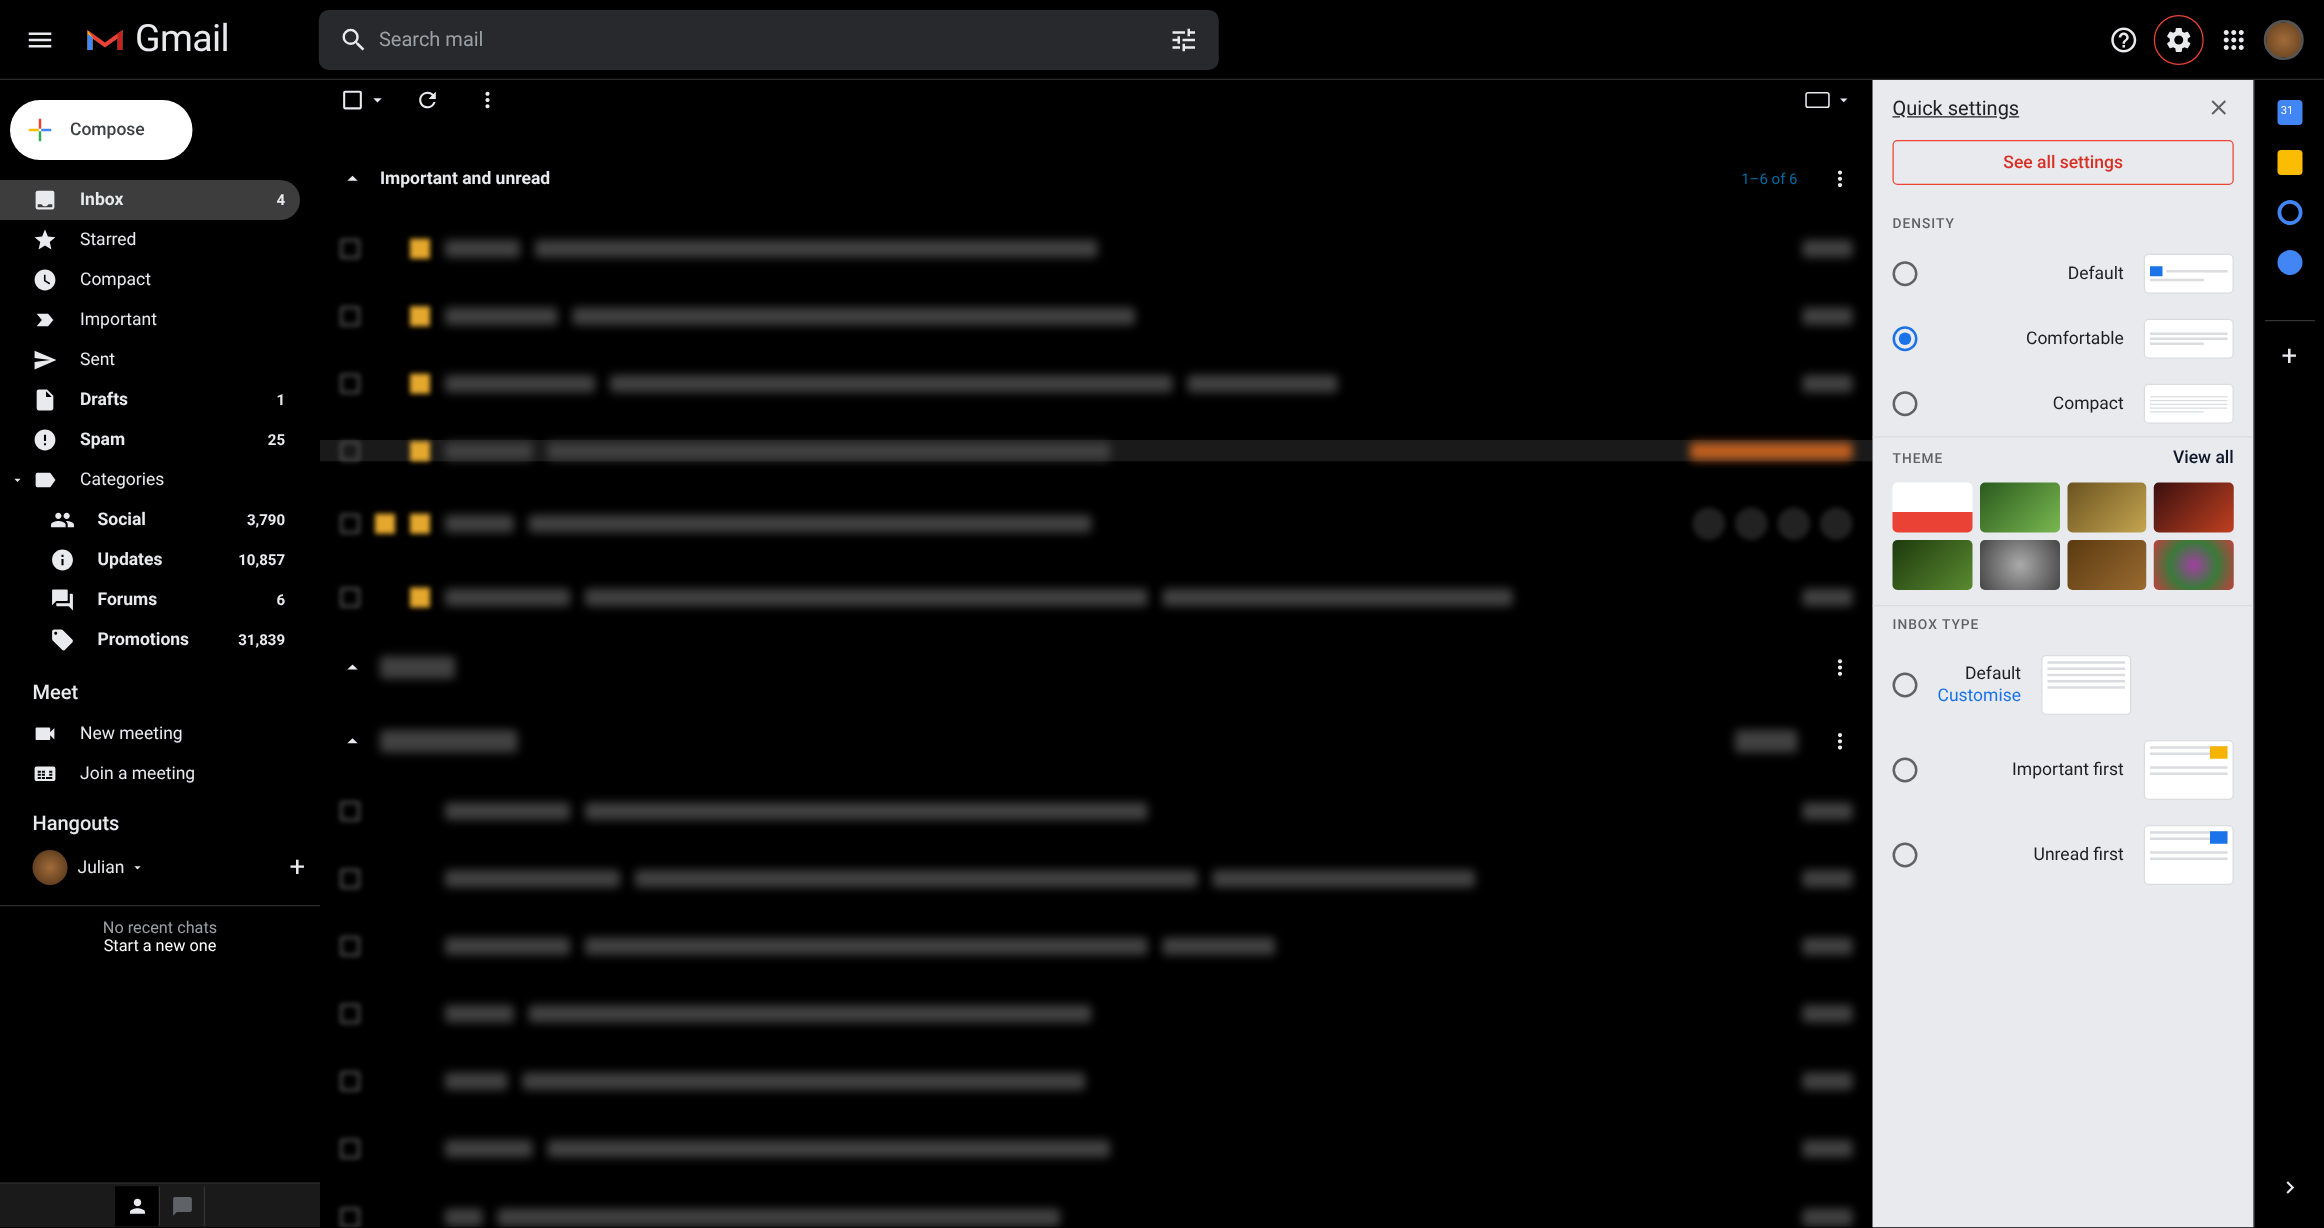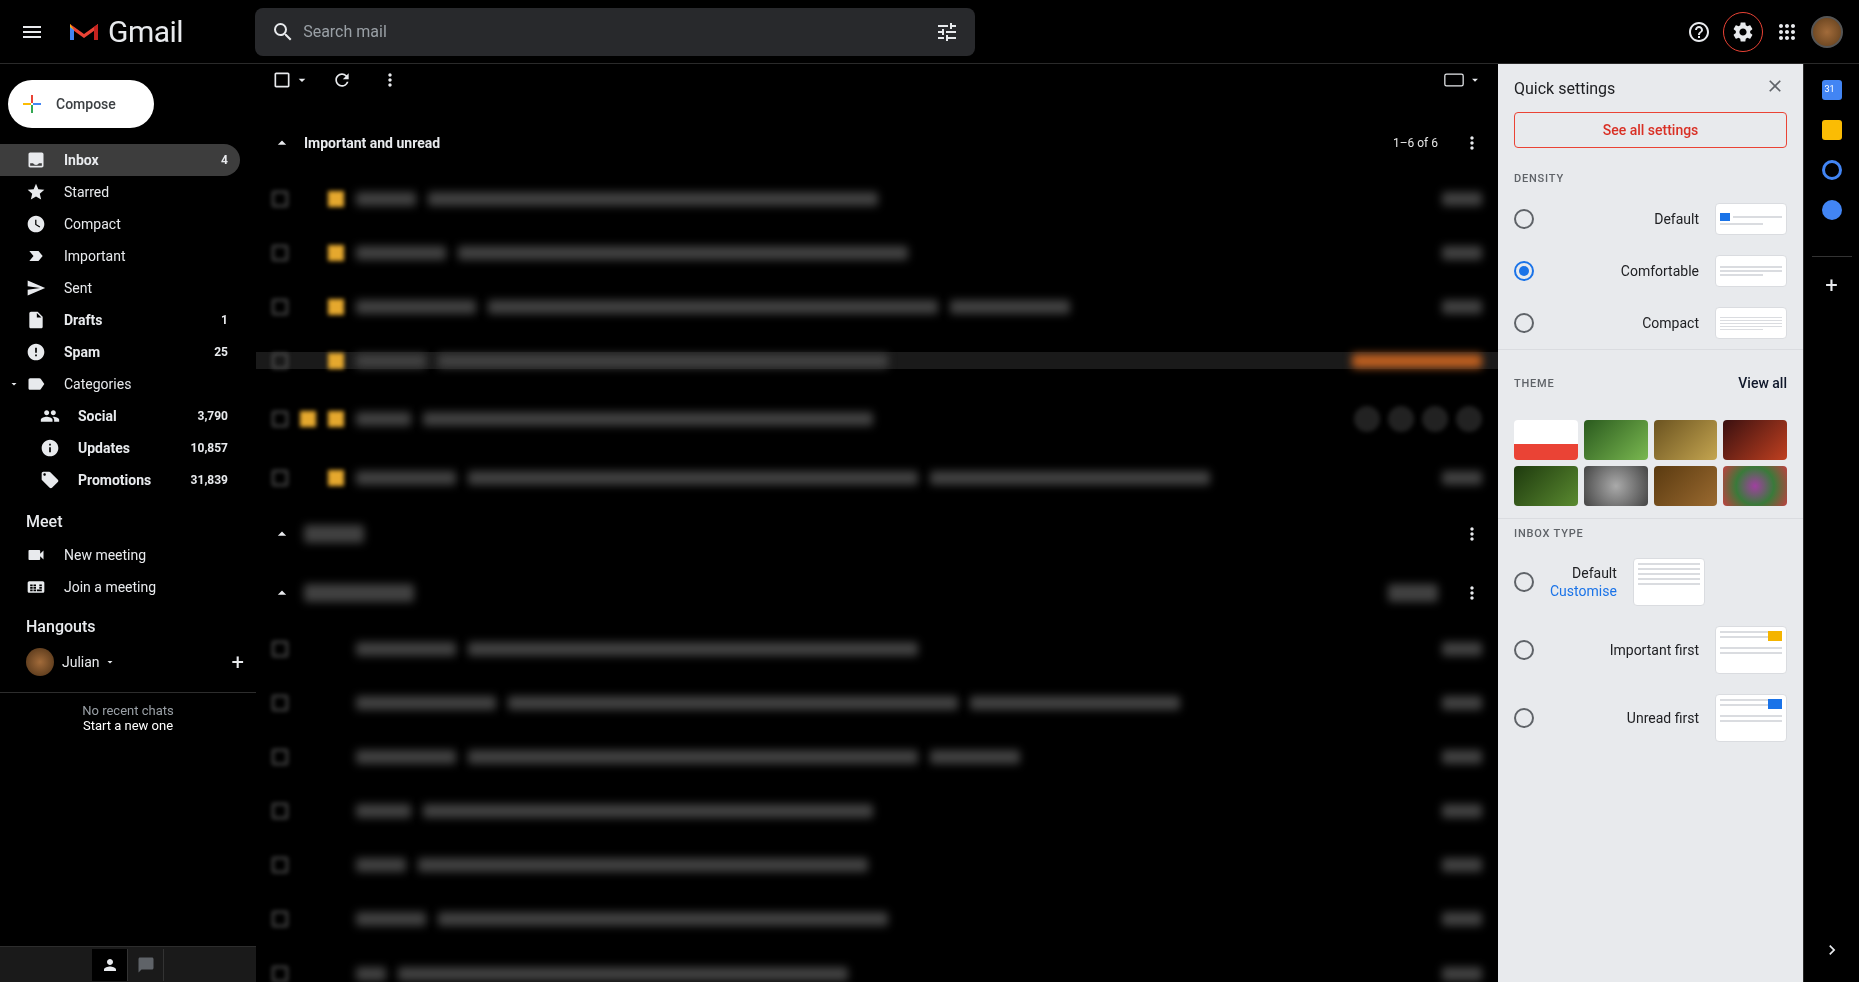--- a/index.html
+++ b/index.html
@@ -46,54 +46,54 @@
 .sidebar-footer .foot-tab.active { background:#000; }
 
 
 .main { flex: 1; display: flex; flex-direction: column; min-width: 0; gap: 37px; }
 .toolbar { height: 48px; display: flex; align-items: center; padding: 0 16px; gap: 16px; }
 .checkbox-combo { display: flex; align-items: center; gap: 2px; cursor: pointer; }
 .tb-spacer { flex: 1; }
 .kbd-icon { display:flex; align-items:center; gap:4px; cursor:pointer; }
 
 .section-row { height: 40px; display: flex; align-items: center; padding: 0 16px; font-size: 14px; font-weight: 700; gap: 12px; }
-.section-row .count { margin-left: auto; color: #e5e5e5; font-weight: 400; font-size: 12px; }
+.section-row .count { margin-left: auto; color: #0369a1; font-weight: 400; font-size: 12px; }
 .mail-row { height: 40px; padding: 0 16px; display: flex; align-items: center; gap: 12px; }
 .blur-text { background: #414141; border-radius: 3px; filter: blur(4px); height: 14px; }
 .blur-text.orange { background: #c06020; }
 .mail-row .sender { width: 130px; }
 .mail-row .subject { flex: 1; max-width: 450px; }
 .mail-row .date { width: 40px; margin-left: auto; }
 .row-check { width: 16px; height:16px; border:2px solid #555; border-radius:2px; filter: blur(2px); }
 .row-star { width: 16px; height: 16px; filter: blur(2px); }
 .row-marker { width: 16px; height: 16px; background:#e5a82e; filter: blur(2px); }
 .section-blur { height: 50px; padding: 0 16px; display:flex; align-items:center; gap:12px; }
 .section-blur .blur-text { height:18px; }
 .icon-row { display:flex; gap:8px; margin-left:auto; }
 .circle-ic { width:26px; height:26px; background:#222; border-radius:50%; filter:blur(2px); }
 
 
 .settings-panel { width: 305px; flex-shrink:0; background: #e8eaed; color: #202124; display: flex; flex-direction: column; overflow-y:auto; }
-.sp-header { display: flex; align-items: flex-end; padding: 10px 16px; font-size: 16px; }
+.sp-header { display: flex; align-items: center; padding: 10px 16px; font-size: 16px; text-decoration: underline; }
 .sp-close { margin-left: auto; cursor: pointer; width:24px; height:24px; display:flex; align-items:center; justify-content:center; }
 .see-all-btn { margin: 4px 16px 16px; height: 36px; border: 1px solid #ea4335; color: #d93025; background: transparent; border-radius: 4px; font-size: 14px; font-weight: 500; cursor: pointer; }
 .sp-section-title { font-size: 11px; letter-spacing: 0.8px; color: #5f6368; font-weight: 500; padding: 8px 16px; border-top: 1px solid #dadce0; }
 .sp-section-title.first { border-top:none; }
 .sp-option { display: flex; align-items: center; padding: 10px 16px; cursor: pointer; gap: 16px; text-align: right; }
 .sp-radio { width: 20px; height: 20px; border: 2px solid #5f6368; border-radius: 50%; flex-shrink:0; position: relative; }
 .sp-radio.selected { border-color: #1a73e8; }
 .sp-radio.selected::after { content:''; position:absolute; width:10px; height:10px; background:#1a73e8; border-radius:50%; top:3px; left:3px; }
 .sp-option-label { font-size: 14px; flex: 1; }
 .sp-preview { width: 72px; height: 32px; background: #fff; border: 1px solid #dadce0; border-radius: 4px; display:flex; flex-direction:column; justify-content:center; padding:4px; gap:2px; }
 .sp-preview .line { height:2px; background:#dadce0; }
 .sp-preview .line.short { width:70%; }
 .sp-preview.dense .line { height:1px; }
 .sp-preview .hlrow { display:flex; gap:3px; align-items:center; }
 .sp-preview .sq { width:10px; height:8px; background:#1a73e8; }
-.theme-head { display:flex; align-items:center; padding:25px 16px; border-top:1px solid #dadce0; }
+.theme-head { display:flex; align-items:center; padding:8px 16px; border-top:1px solid #dadce0; }
 .theme-head .t-title { font-size:11px; letter-spacing:0.8px; color:#5f6368; font-weight:500; }
 .theme-head .view-all { margin-left:auto; color:#0f172a; font-size:14px; cursor:pointer; font-weight:500; }
 .theme-grid { display:grid; grid-template-columns: repeat(4, 1fr); gap:6px; padding: 4px 16px 12px; }
 .theme-thumb { height:40px; border-radius:4px; cursor:pointer; }
 .t0 { background: linear-gradient(#fff 60%,#ea4335 60%); }
 .t1 { background: linear-gradient(135deg,#2a5a1e,#7ab850); }
 .t2 { background: linear-gradient(135deg,#6b5320,#c4a550); }
 .t3 { background: linear-gradient(135deg,#3a1010,#c04020); }
 .t4 { background: linear-gradient(135deg,#1e3a0e,#5a8a30); }
 .t5 { background: radial-gradient(circle,#aaa,#444); }
@@ -248,20 +248,27 @@
   </div>
   <div class="nav-item nav-sub bold">
     <svg class="nav-icon" viewBox="0 0 24 24">
           <path d="M12 2C6.48 2 2 6.48 2 12s4.48 10 10 10 10-4.48 10-10S17.52 2 12 2zm1 15h-2v-6h2v6zm0-8h-2V7h2v2z"></path>
         </svg>
     <span class="nav-label">Updates</span>
     <span class="nav-count">10,857</span>
   </div>
   <div class="nav-item nav-sub bold">
     <svg class="nav-icon" viewBox="0 0 24 24">
+          <path d="M21 6h-2v9H6v2c0 .55.45 1 1 1h11l4 4V7c0-.55-.45-1-1-1zm-4 6V3c0-.55-.45-1-1-1H3c-.55 0-1 .45-1 1v14l4-4h10c.55 0 1-.45 1-1z"></path>
+        </svg>
+    <span class="nav-label">Forums</span>
+    <span class="nav-count">6</span>
+  </div>
+  <div class="nav-item nav-sub bold">
+    <svg class="nav-icon" viewBox="0 0 24 24">
           <path d="M21.41 11.58l-9-9C12.05 2.22 11.55 2 11 2H4c-1.1 0-2 .9-2 2v7c0 .55.22 1.05.59 1.42l9 9c.36.36.86.58 1.41.58.55 0 1.05-.22 1.41-.59l7-7c.37-.36.59-.86.59-1.41 0-.55-.23-1.06-.59-1.42zM5.5 7C4.67 7 4 6.33 4 5.5S4.67 4 5.5 4 7 4.67 7 5.5 6.33 7 5.5 7z"></path>
         </svg>
     <span class="nav-label">Promotions</span>
     <span class="nav-count">31,839</span>
   </div>
 
   <div class="meet-header">Meet</div>
   <div class="nav-item">
     <svg class="nav-icon" viewBox="0 0 24 24">
           <path d="M17 10.5V7c0-.55-.45-1-1-1H4c-.55 0-1 .45-1 1v10c0 .55.45 1 1 1h12c.55 0 1-.45 1-1v-3.5l4 4v-11l-4 4z"></path>

